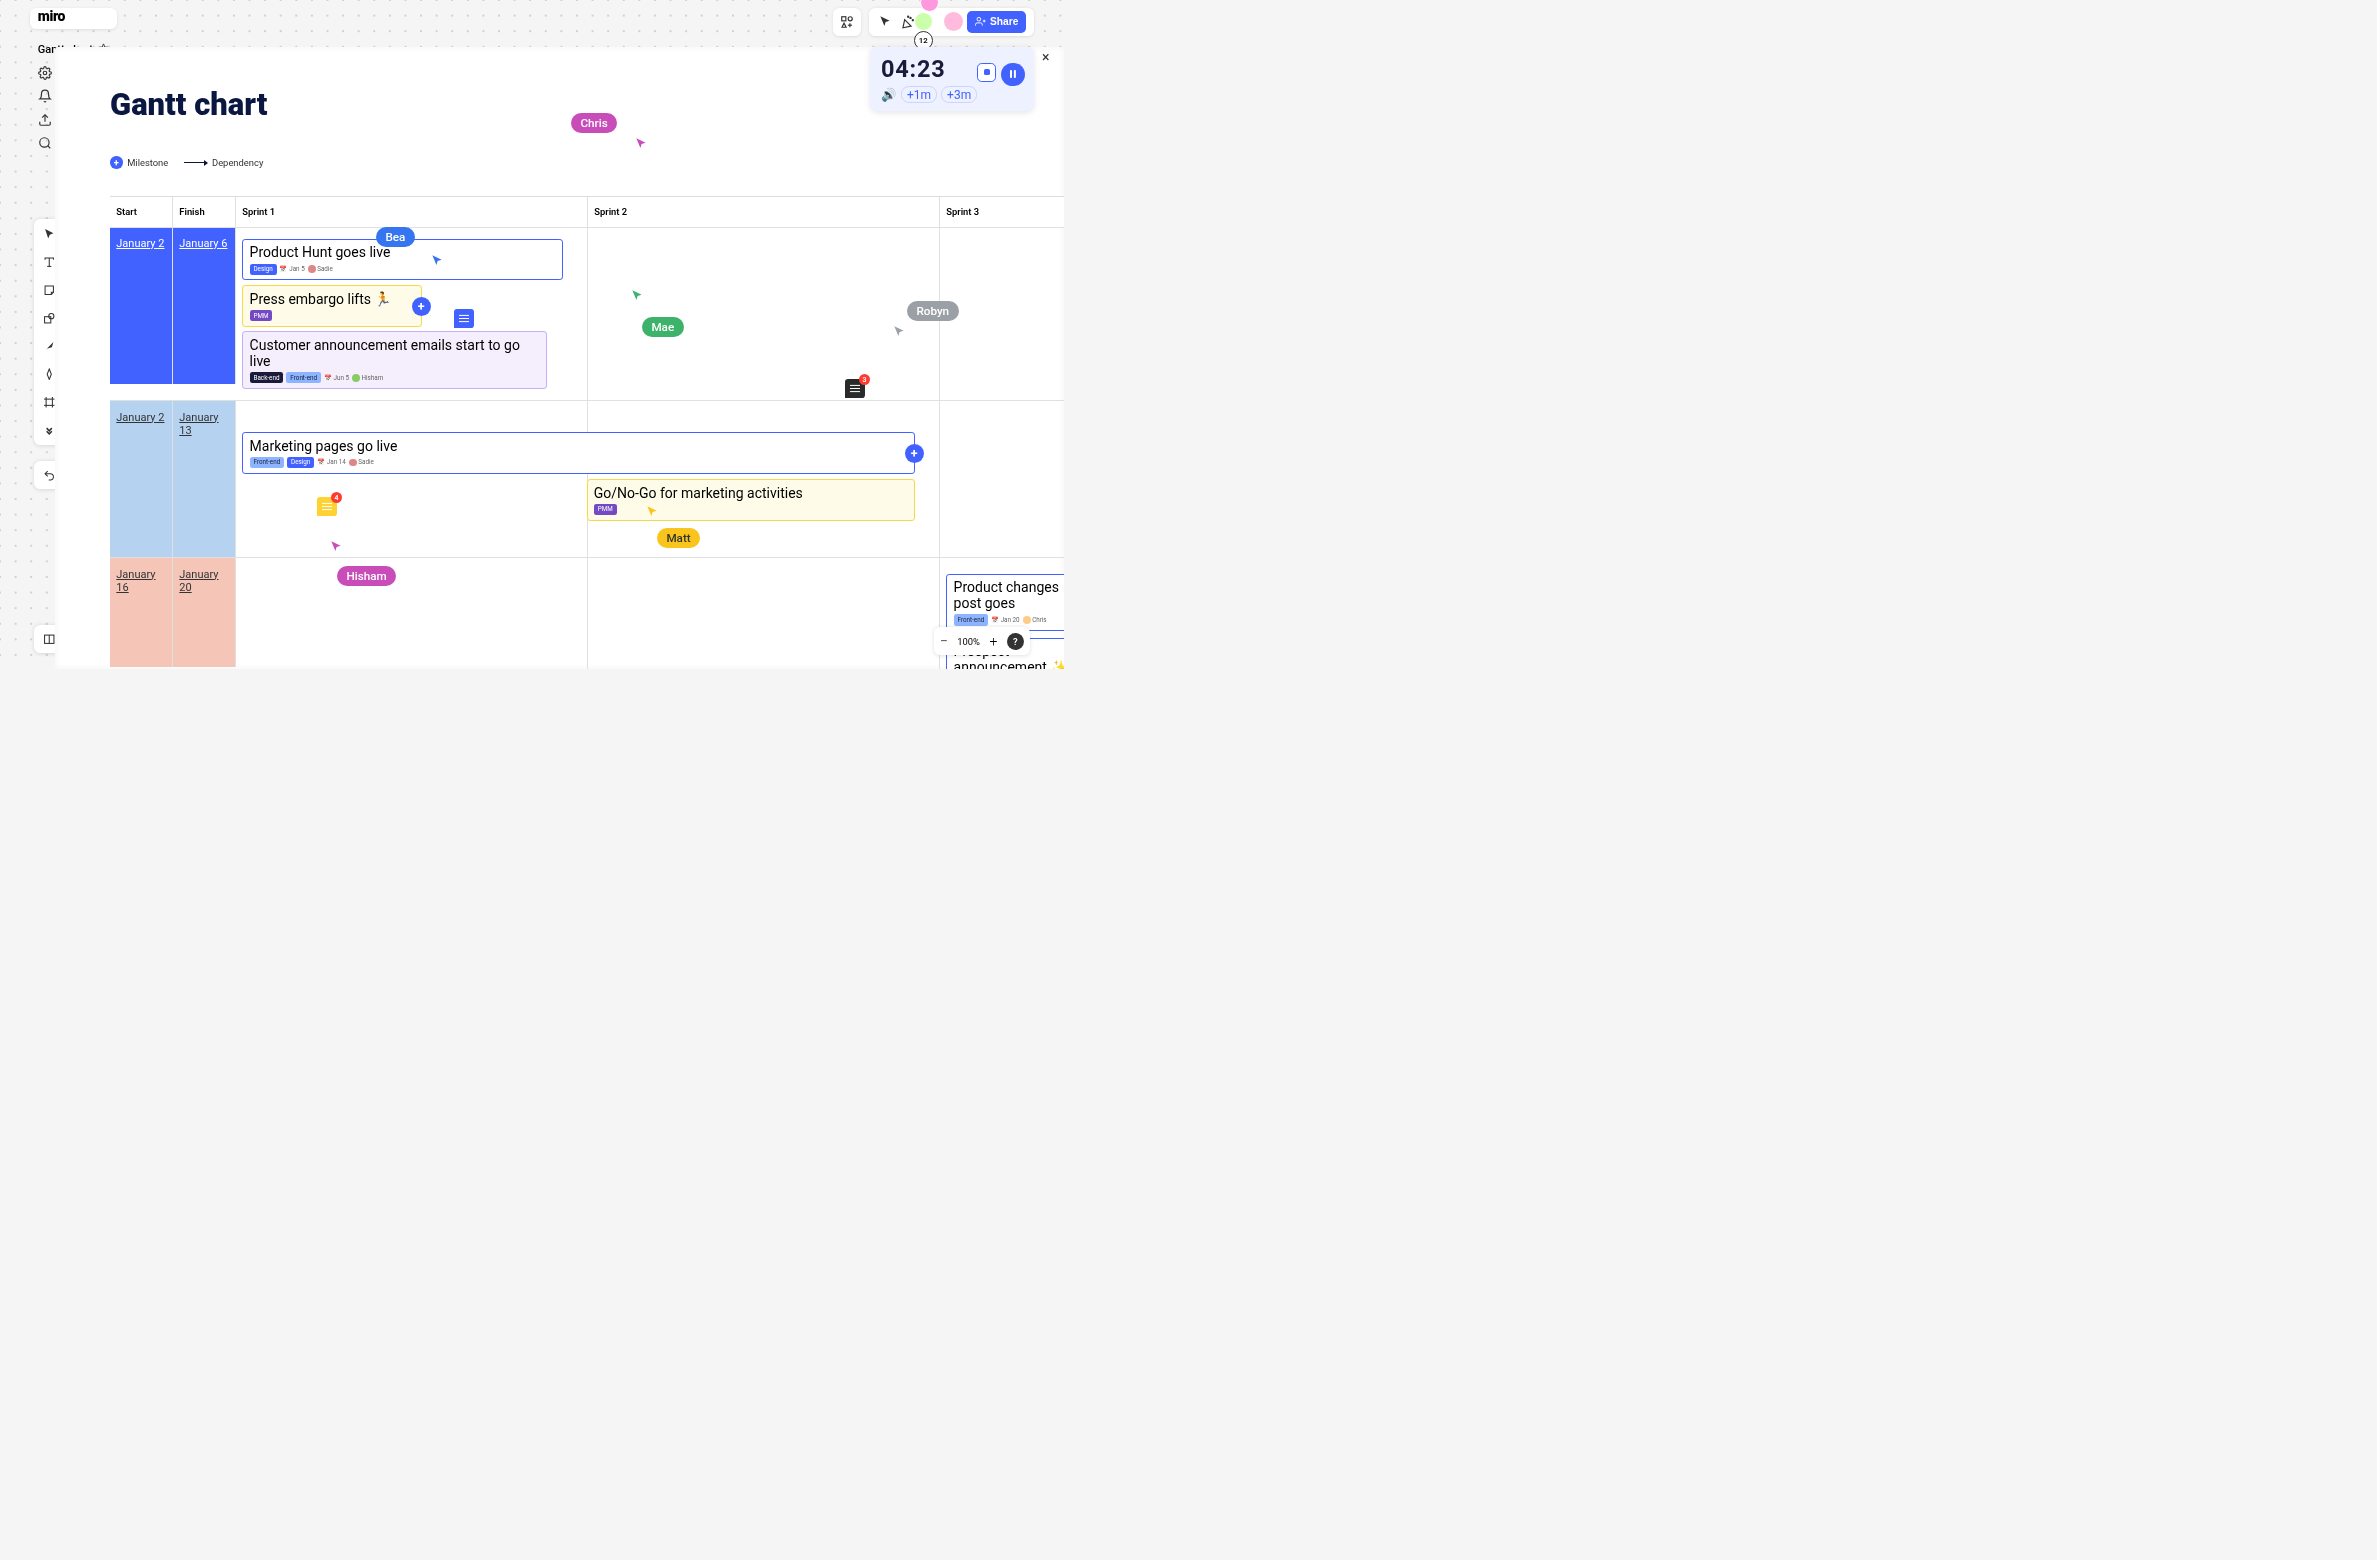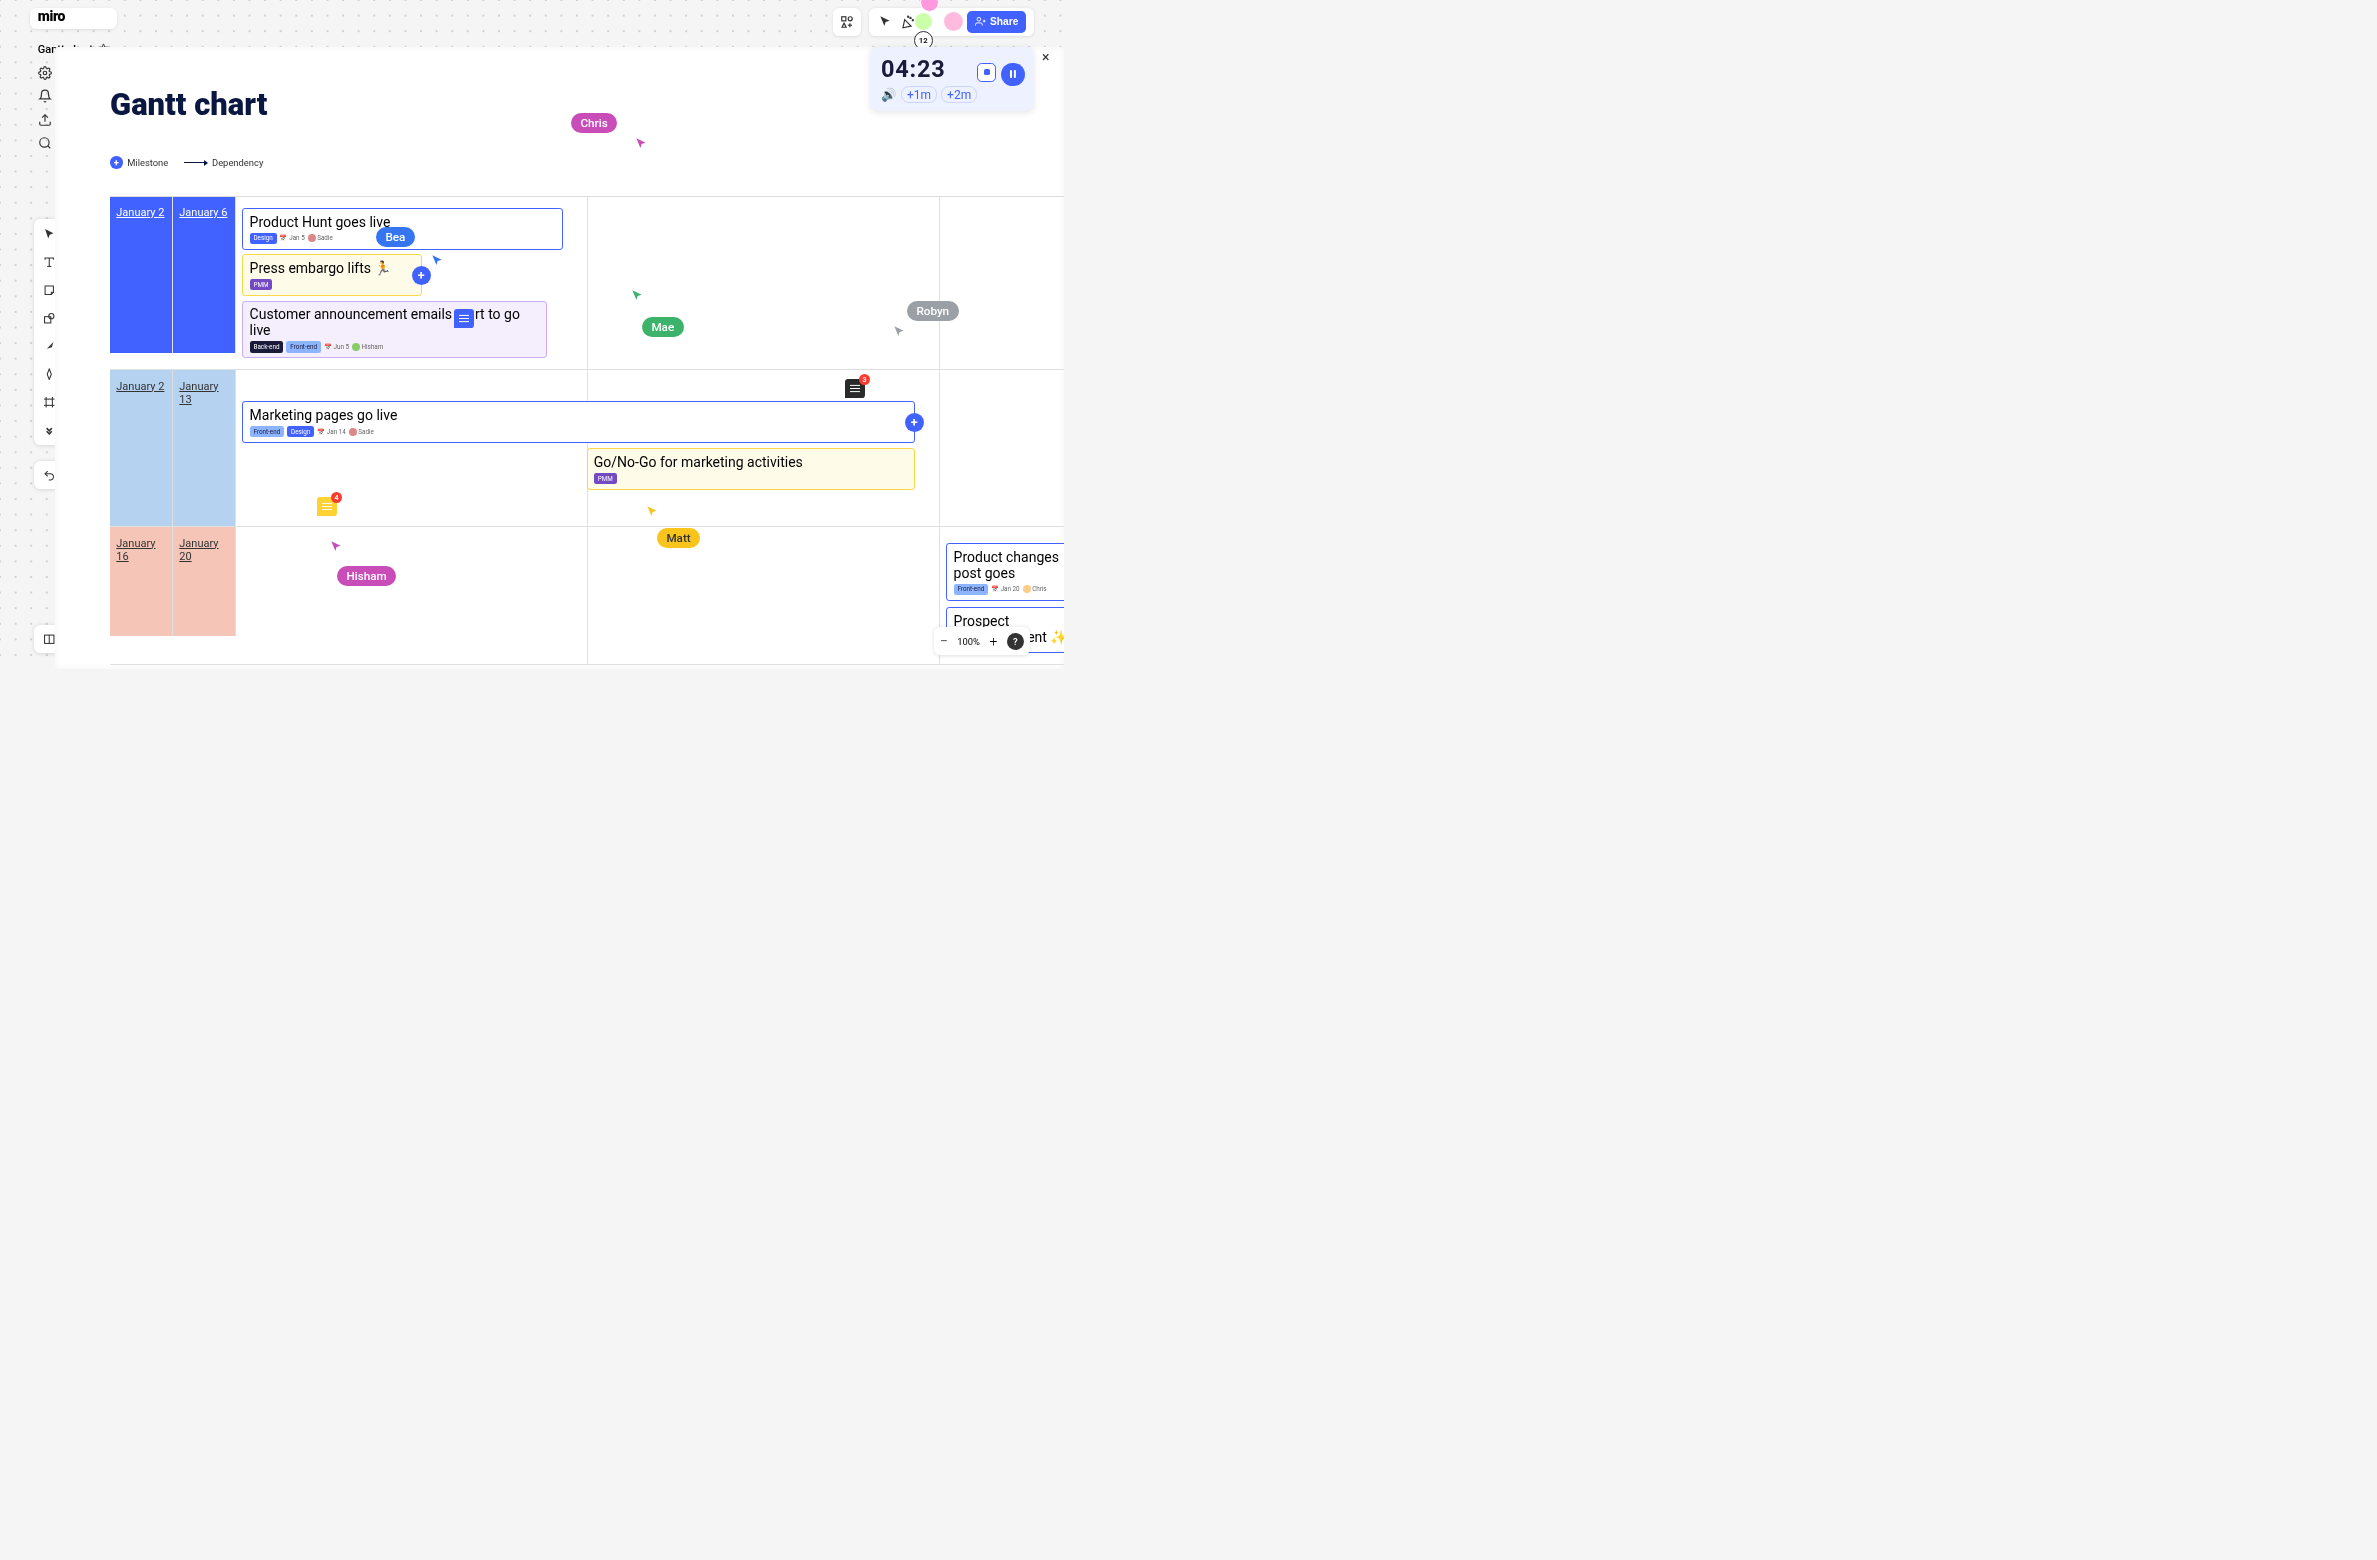--- a/index.html
+++ b/index.html
@@ -265,20 +265,27 @@
         <span class="plus-badge">+</span>
         <span>Milestone</span>
       </div>
       <div class="legend-item">
         <span class="arrow-line"></span>
         <span>Dependency</span>
       </div>
     </div>
 
     <div class="gantt">
+      <div class="gantt-row header">
+        <div>Start</div>
+        <div>Finish</div>
+        <div>Sprint 1</div>
+        <div>Sprint 2</div>
+        <div>Sprint 3</div>
+      </div>
 
       <div class="gantt-row data row1">
         <div class="date-cell">January 2</div>
         <div class="date-cell">January 6</div>
         <div class="sprint-cell" style="padding-top:11px;">
           <div class="task-card blue" style="width:321px;">
             <div class="task-title">Product Hunt goes live</div>
             <div class="task-meta">
               <span class="tag design">Design</span>
               <span class="meta-text">📅 <span>Jan 5</span></span>
@@ -417,21 +424,21 @@
         <div class="comment-badge">3</div>
       </div>
   </div>
 
   <div class="timer">
     <div class="timer-close">×</div>
     <div class="timer-time">04:23</div>
     <div class="timer-row2">
       <span>🔊</span>
       <span class="timer-add">+1m</span>
-      <span class="timer-add">+2m</span>
+      <span class="timer-add">+3m</span>
     </div>
     <div class="timer-ctrl">
       <div class="timer-stop"></div>
       <div class="timer-pause"></div>
     </div>
   </div>
 
   <div class="zoombar">
     <span class="zoom-ctrl">−</span>
     <span>100%</span>

